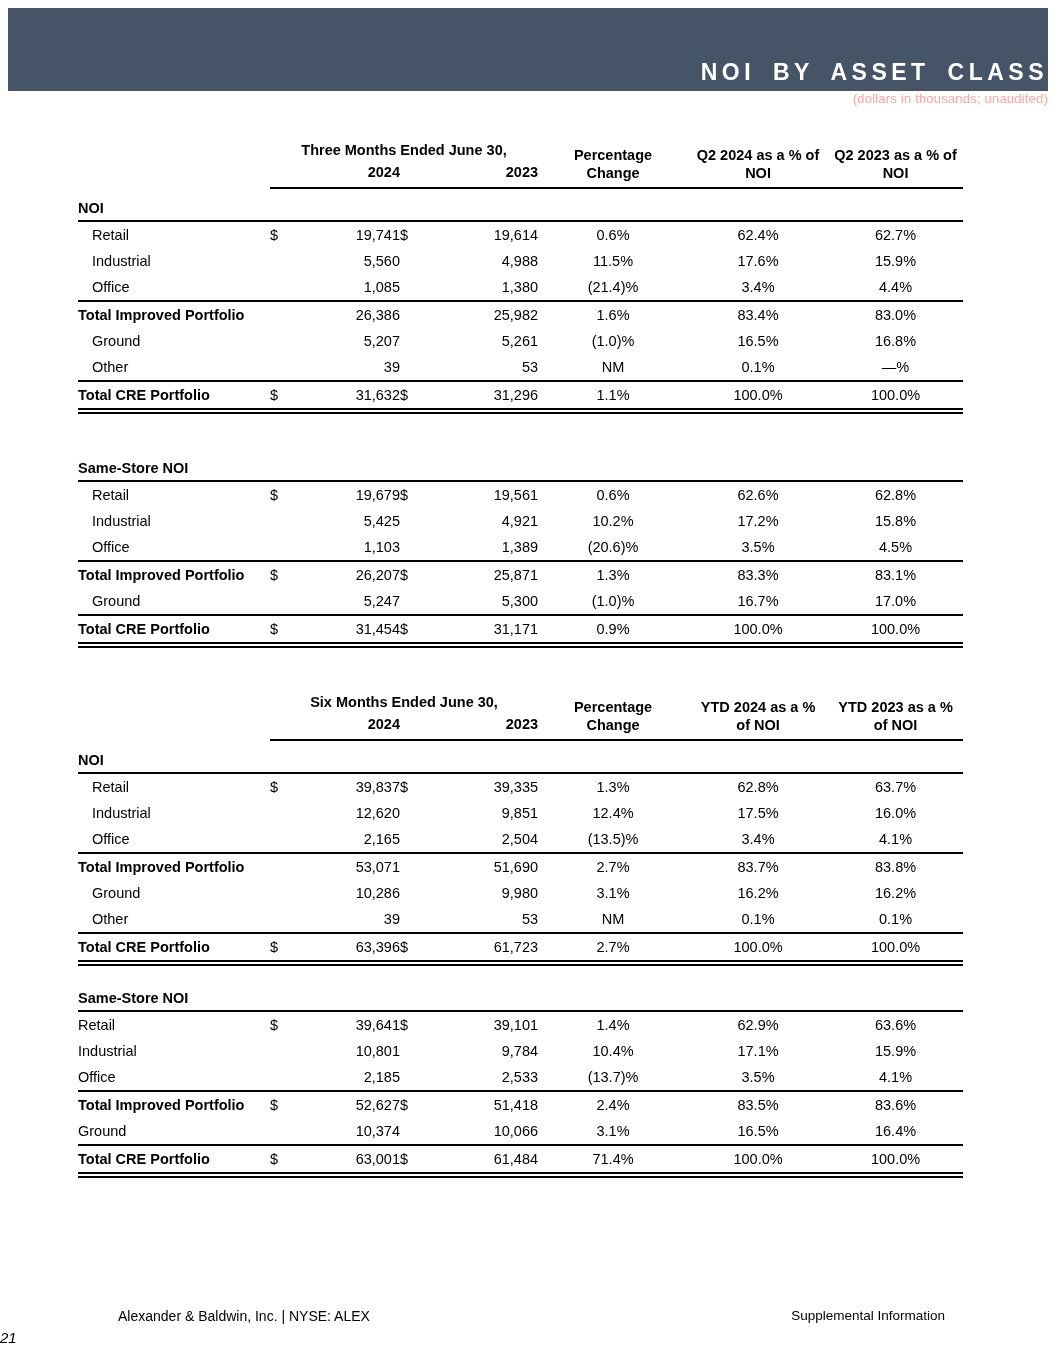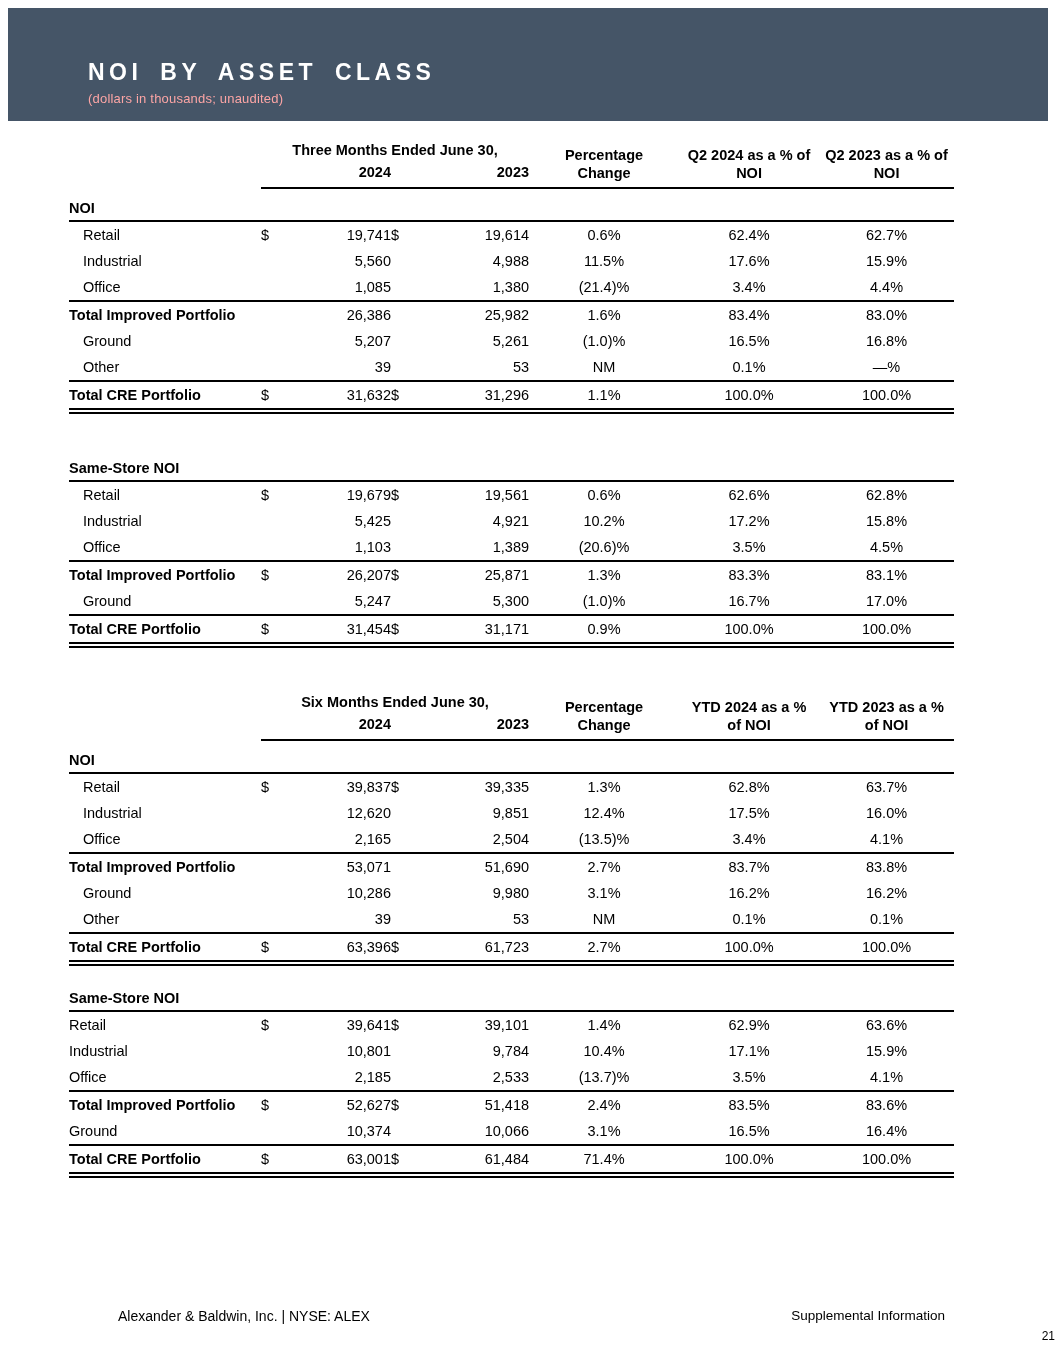--- a/index.html
+++ b/index.html
@@ -10,42 +10,43 @@
     background: #ffffff;
     font-family: "Liberation Sans", sans-serif;
     color: #000000;
     overflow: hidden;
   }
 
   
   .banner {
     position: absolute;
     left: 8px; top: 8px; right: 7px;
-    height: 113px;
+    height: 83px;
     background: #455567;
     box-sizing: border-box;
     padding: 53px 0 16px 80px;
+    text-align: right;
   }
   .banner-title {
     color: #ffffff;
     font-size: 23px;
     font-weight: bold;
     letter-spacing: 4.5px;
     word-spacing: 7px;
     line-height: 1;
   }
   .banner-subtitle {
     color: #fca5a5;
     font-size: 13px;
     margin-top: 7px;
     letter-spacing: 0.2px;
   }
 
   
-  .content { position: absolute; left: 69px; top: 142px; width: 885px; }
+  .content { position: absolute; left: 78px; top: 142px; width: 885px; }
   table {
     border-collapse: collapse;
     table-layout: fixed;
     width: 885px;
     font-size: 14.5px;
     color: #000;
   }
   .table-six { margin-top: 46px; }
   col.c-lbl { width: 192px; }
   col.c-d1  { width: 16px; }
@@ -93,21 +94,21 @@
   .lbl { text-align: left; }
   .lbl.ind { padding-left: 14px; }
   .lbl.b { font-weight: bold; }
   .dollar { text-align: left; }
   .num { text-align: right; }
   .ctr { text-align: center; }
 
   
   .footer-left  { position: absolute; left: 118px;  top: 1308px; font-size: 14px; }
   .footer-right { position: absolute; right: 110px; top: 1308px; font-size: 13.5px; }
-  .footer-page  { position: absolute; left: 0; right: 0; top: 1329px; text-align: right; font-size: 12px; }
+  .footer-page  { position: absolute; left: 0; right: 0; top: 1329px; text-align: left; font-size: 15px; font-style: italic; }
 </style>
 </head>
 <body>
 
 <div class="page">
 
   <div class="banner">
     <div class="banner-title">NOI BY ASSET CLASS</div>
     <div class="banner-subtitle">(dollars in thousands; unaudited)</div>
   </div>

